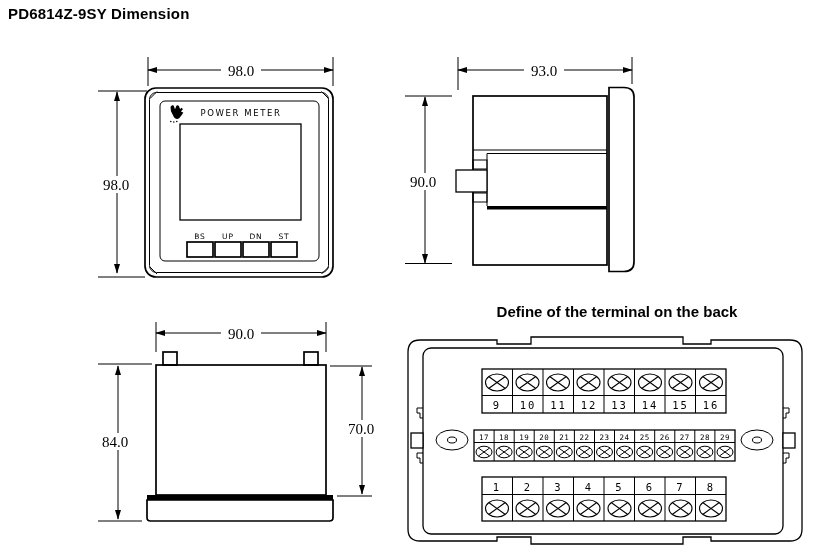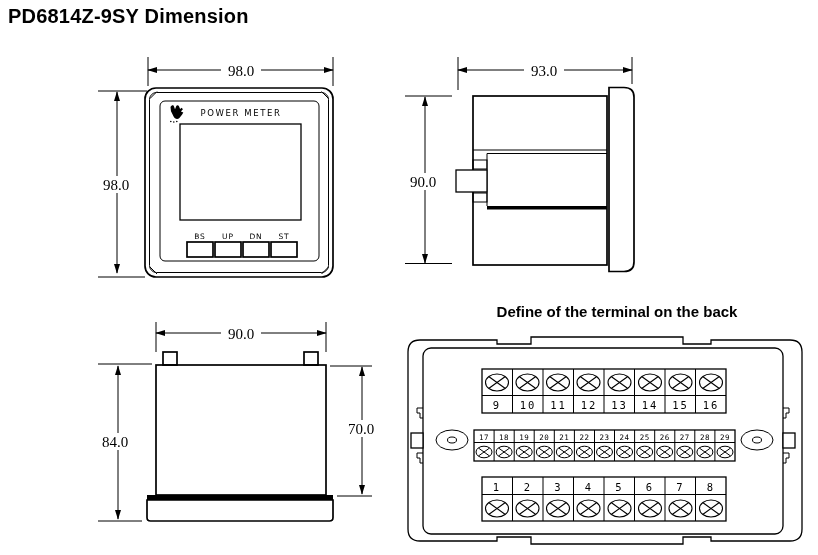--- a/index.html
+++ b/index.html
@@ -1,18 +1,18 @@
 <!DOCTYPE html>
 <html><head>
 <meta charset="utf-8">
 <style>
   html,body{margin:0;padding:0;background:#fff;}
   .screen{position:relative;width:818px;height:555px;background:#fff;overflow:hidden;
           font-family:"Liberation Sans",sans-serif;color:#000;}
-  .page-title{position:absolute;left:8px;top:5px;font-size:20px;font-weight:bold;
+  .page-title{position:absolute;left:8px;top:5px;font-size:15px;font-weight:bold;
               letter-spacing:0.2px;white-space:nowrap;}
   svg{position:absolute;left:0;top:0;}
   .ln{fill:none;stroke:#000;stroke-width:1.3;}
   .ln2{fill:none;stroke:#000;stroke-width:1.7;}
   .thin{fill:none;stroke:#000;stroke-width:1;}
   .dimline{fill:none;stroke:#000;stroke-width:1;}
   .fillb{fill:#000;stroke:none;}
   .wout{fill:#fff;stroke:none;}
   .wfill{fill:#fff;stroke:#000;stroke-width:1.3;}
   text{fill:#000;}

